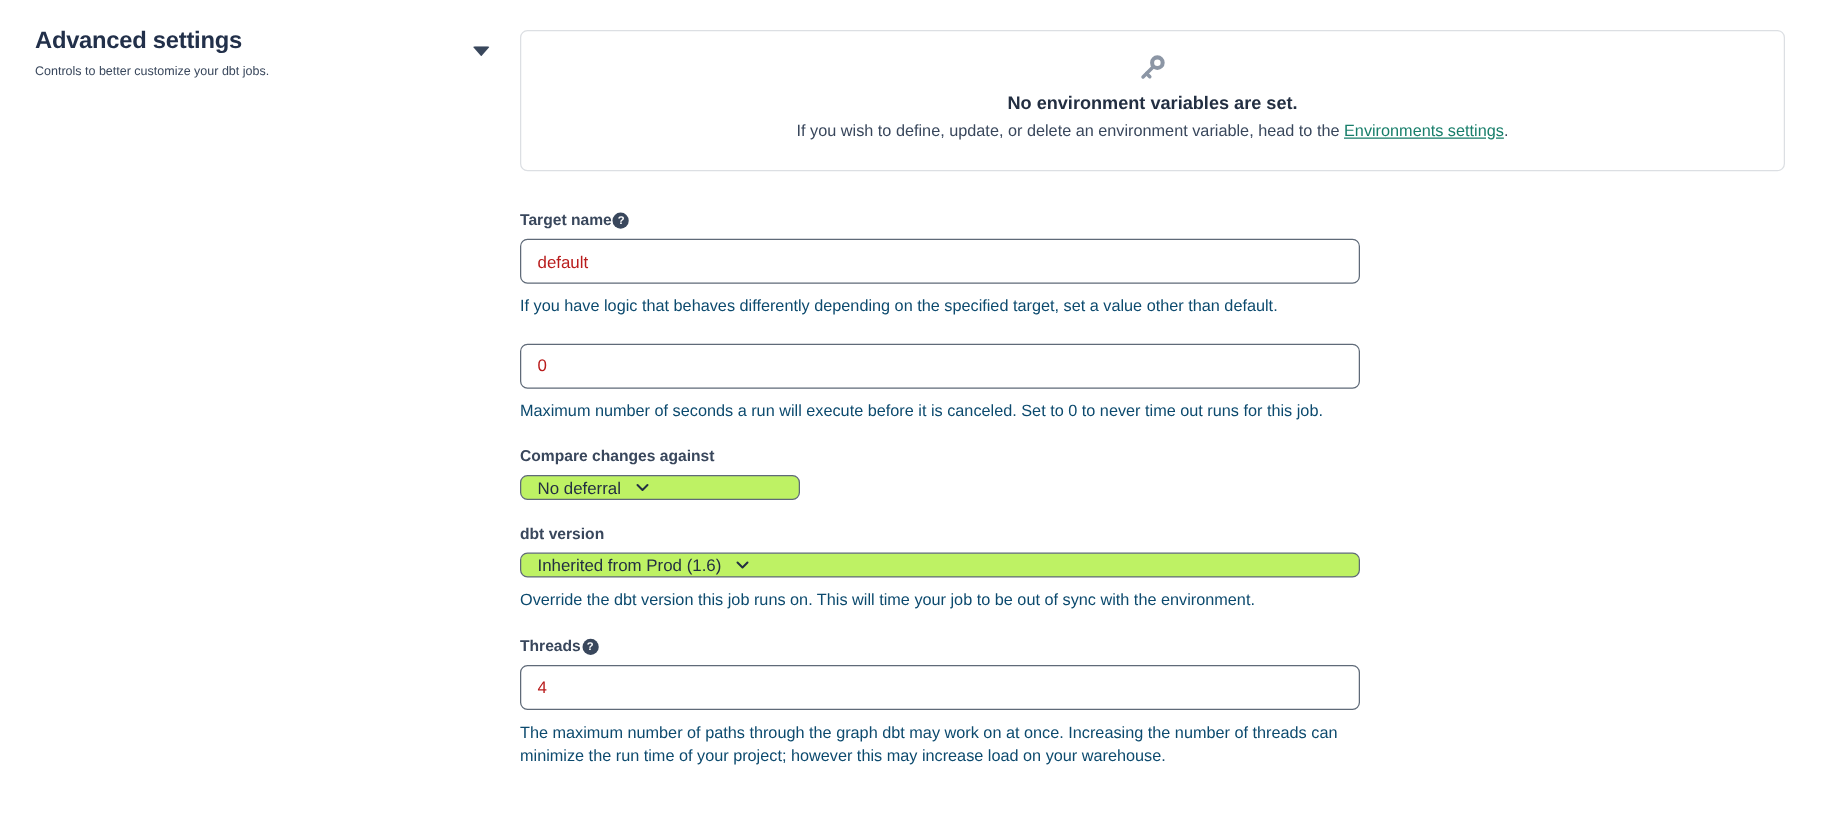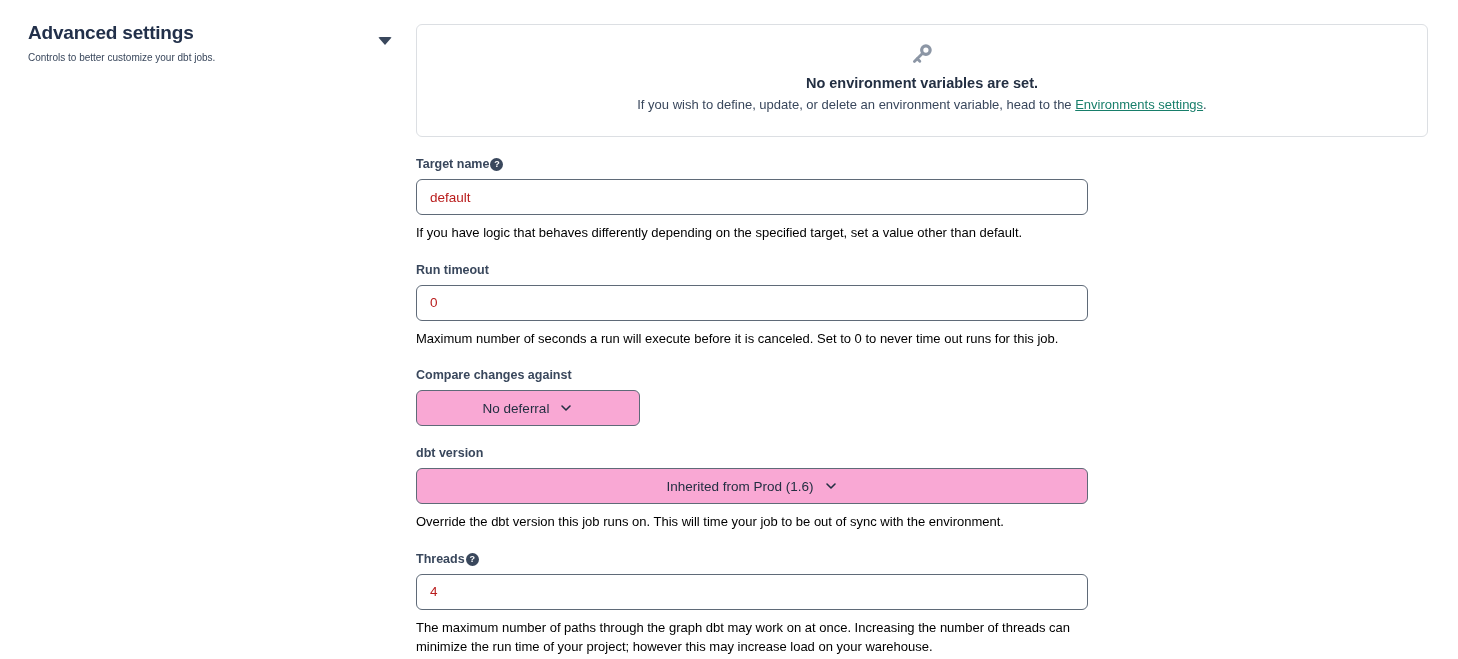--- a/index.html
+++ b/index.html
@@ -53,21 +53,21 @@
   
   .right-col {
     flex: 1;
     padding: 24px 30px 0 0;
   }
   .env-panel {
     border: 1px solid #DCDFE3;
     border-radius: 6px;
     padding: 16px 20px 24px 20px;
     text-align: center;
-    margin-bottom: 20px;
+    margin-bottom: 32px;
   }
   .env-panel .key-wrap { line-height: 0; }
   .env-title {
     margin-top: 8px;
     font-size: 14.5px;
     font-weight: 700;
     color: #232F42;
   }
   .env-body {
     margin-top: 6px;
@@ -111,39 +111,39 @@
     border: 1px solid #5F6A78;
     border-radius: 6px;
     padding: 0 13px;
     font-family: "Liberation Sans", sans-serif;
     font-size: 13.5px;
     color: #b91c1c;
     background: #ffffff;
     outline: none;
   }
   .select-box {
-    height: 36px;
+    height: 20px;
     border: 1px solid #5F6A78;
     border-radius: 6px;
     padding: 0 13px;
     display: flex;
     align-items: center;
-    justify-content: center;
+    justify-content: flex-start;
     font-size: 13.5px;
     color: #232F42;
-    background: #f9a8d4;
+    background: #bef264;
     cursor: pointer;
   }
   .select-box.narrow { width: 224px; }
   .select-box .chevron { flex: 0 0 auto; margin-left: 10px; }
   .helper {
     margin: 8px 0 0 0;
     font-size: 13px;
     line-height: 1.5;
-    color: #000000;
+    color: #0c4a6e;
   }
 </style>
 </head>
 <body>
 
 <div class="layout">
 
   <div class="left-col">
     <div class="header-top">
       <h1 class="page-title">Advanced settings</h1>
@@ -173,23 +173,20 @@
       <div class="field">
         <div class="field-label">
           <span>Target name</span>
           <span class="help-icon">?</span>
         </div>
         <input class="text-input" type="text" value="default" style="">
         <p class="helper">If you have logic that behaves differently depending on the specified target, set a value other than default.</p>
       </div>
 
       <div class="field">
-        <div class="field-label">
-          <span>Run timeout</span>
-        </div>
         <input class="text-input" type="text" value="0" style="">
         <p class="helper">Maximum number of seconds a run will execute before it is canceled. Set to 0 to never time out runs for this job.</p>
       </div>
 
       <div class="field">
         <div class="field-label">
           <span>Compare changes against</span>
         </div>
         <div class="select-box narrow">
           <span>No deferral</span>

